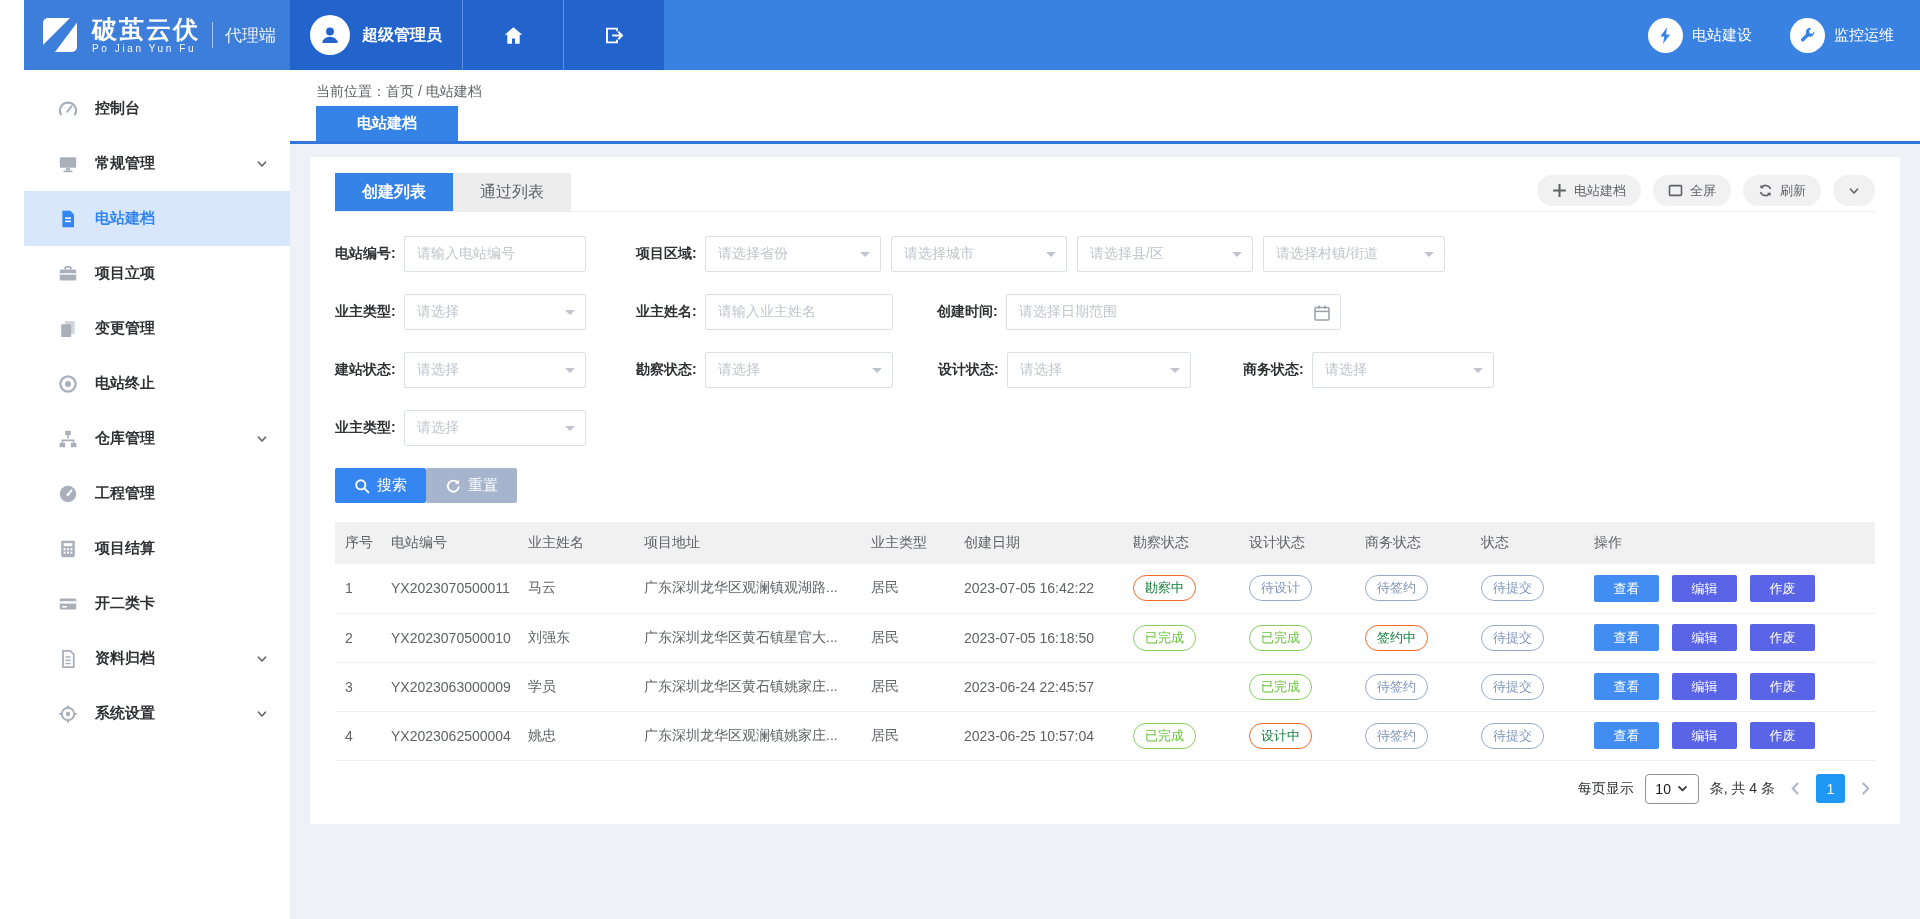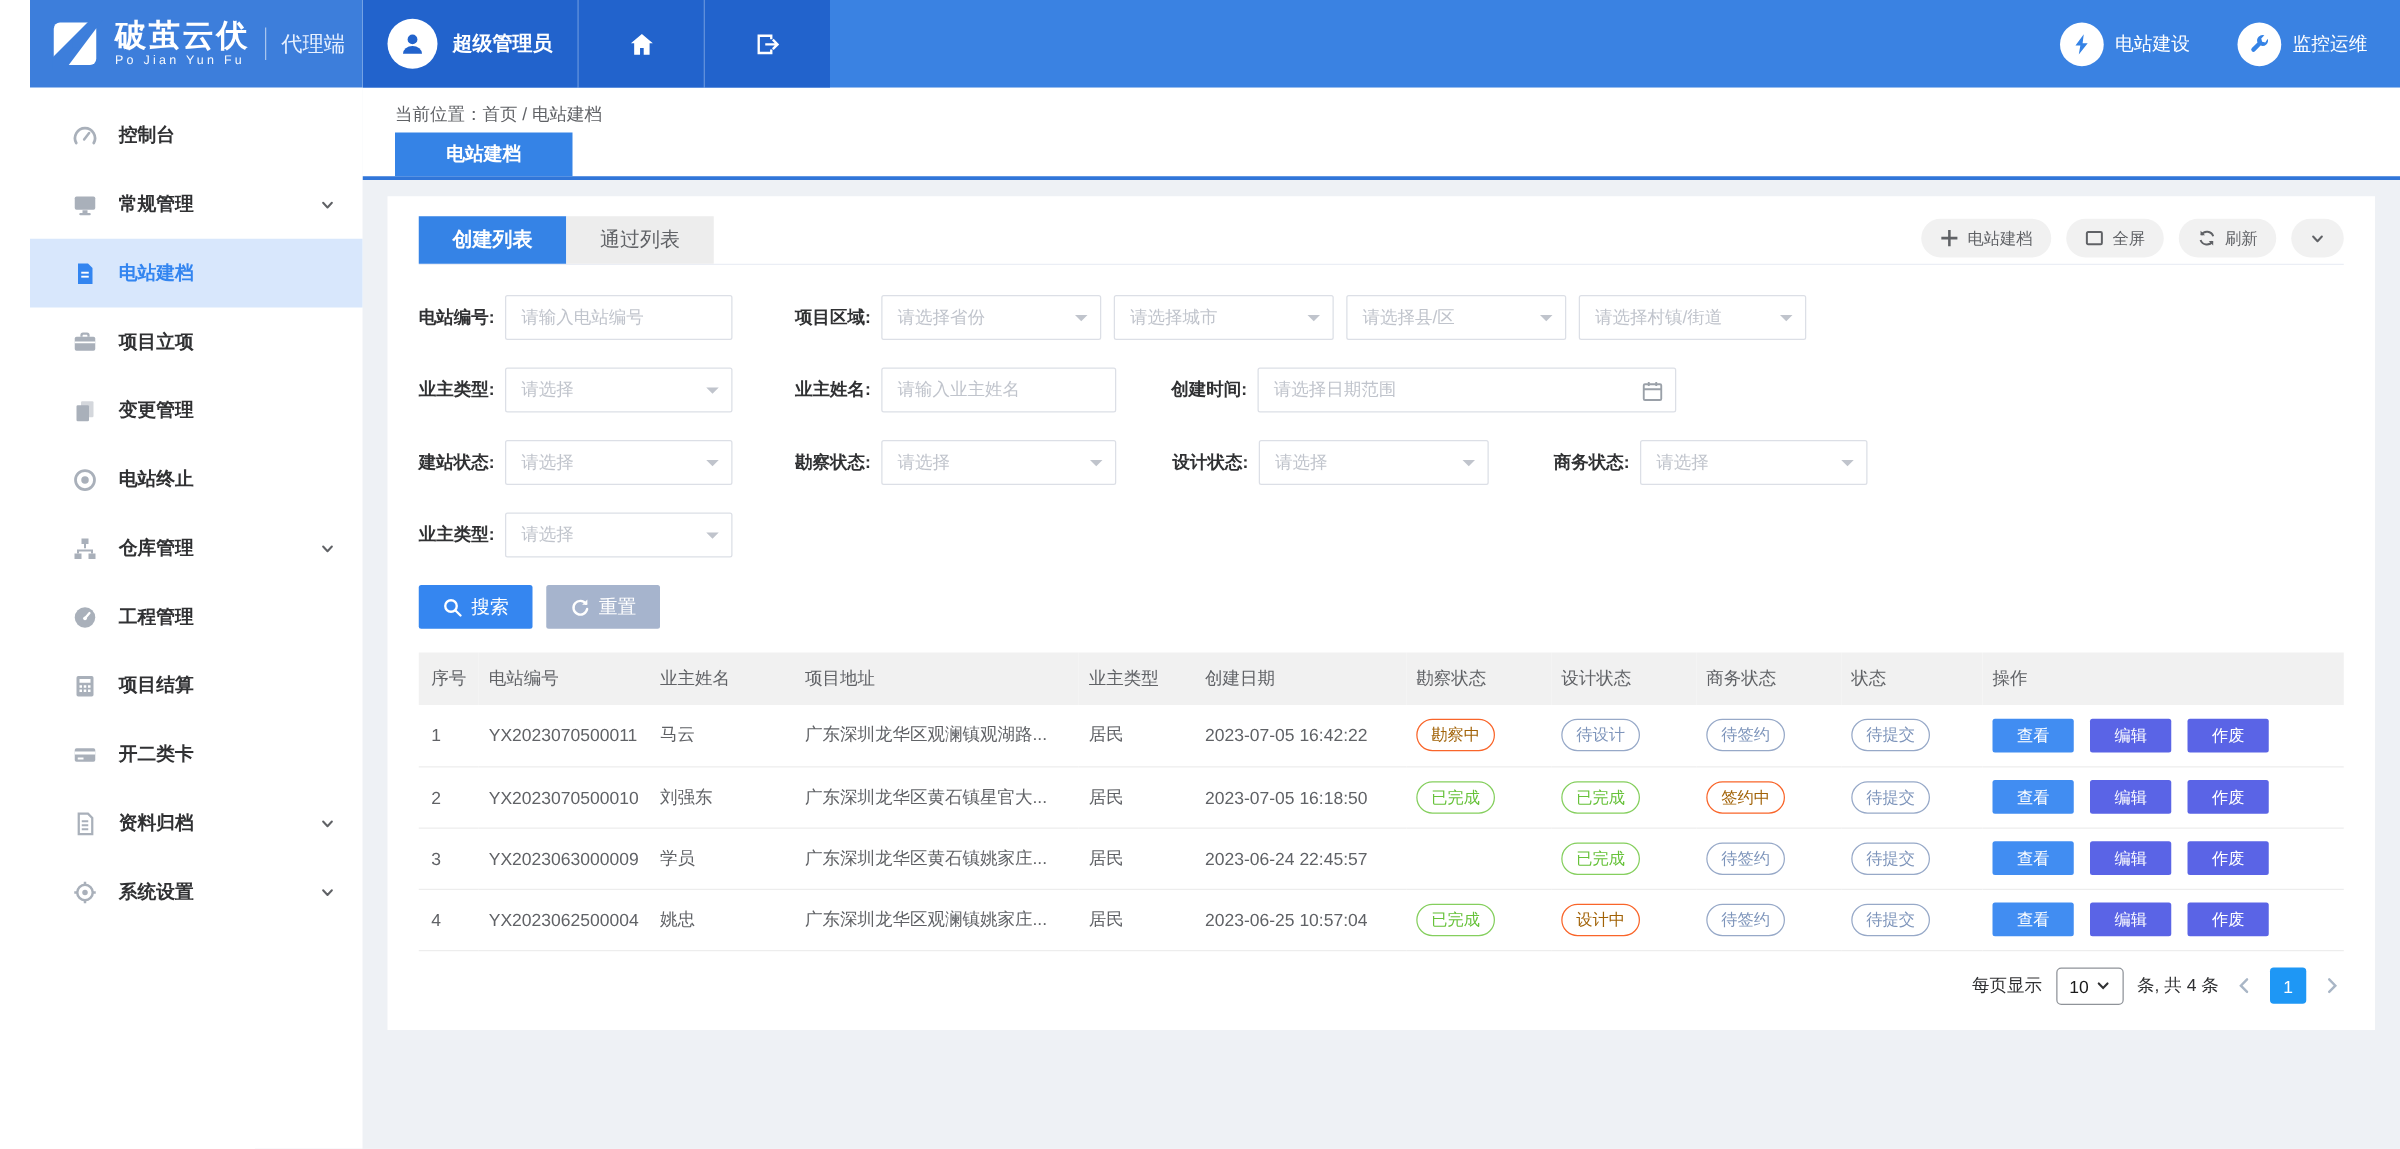--- a/index.html
+++ b/index.html
@@ -56,33 +56,33 @@
   .filters { margin-top:24px; }
   .frow { position:relative; height:36px; margin-bottom:22px; }
   .fgroup { position:absolute; top:0; display:flex; align-items:center; }
   .fglabel { width:69px; flex:none; font-size:14px; font-weight:bold; color:#303133; }
   .fields { display:flex; gap:10px; }
   .control { position:relative; height:36px; border:1px solid #dcdfe6; border-radius:2px; background:#fff; display:flex; align-items:center; padding:0 12px; font-size:14px; color:#c0c4cc; cursor:text; }
   .control.select { cursor:pointer; }
   .control.select .sel-caret { position:absolute; right:10px; top:15px; width:0; height:0; border:5px solid transparent; border-top-color:#c0c4cc; }
   .control.date .cal { position:absolute; right:9px; top:9px; }
 
-  .btn-row { margin-top:12px; display:flex; gap:11px; }
+  .btn-row { margin-top:12px; display:flex; }
   .btn { width:91px; height:35px; border-radius:2px; display:flex; align-items:center; justify-content:center; gap:7px; color:#fff; font-size:15px; cursor:pointer; }
   .btn.search { background:#3586f0; }
   .btn.reset  { background:#a6b4cd; }
 
   
   table { width:1540px; margin-top:19px; border-collapse:collapse; table-layout:fixed; }
   thead th { background:#f1f1f1; height:42px; font-weight:normal; color:#606266; font-size:14px; text-align:left; padding:0 8px; white-space:nowrap; }
   tbody td { height:49px; border-bottom:1px solid #ededed; color:#606266; font-size:14px; padding:0 8px; white-space:nowrap; overflow:hidden; }
   thead th:first-child, tbody td:first-child { padding-left:10px; }
 
   .badge { display:inline-block; min-width:63px; height:26px; line-height:24px; padding:0 10px; border-radius:13px; border:1px solid; font-size:13px; text-align:center; }
-  .tone-orange { color:#a16207; border-color:#f9652a; }
+  .tone-orange { color:#15803d; border-color:#f9652a; }
   .tone-green  { color:#67c23a; border-color:#85cf5e; }
   .tone-slate  { color:#7e95bb; border-color:#97a9c8; }
 
   .abtn { display:inline-block; width:65px; height:27px; line-height:27px; text-align:center; color:#fff; font-size:13px; border-radius:2px; margin-right:13px; cursor:pointer; }
   .abtn.view { background:#418df2; }
   .abtn.edit, .abtn.void { background:#5a64e6; }
 
   
   .pagination { width:1540px; margin-top:13px; display:flex; align-items:center; justify-content:flex-end; gap:11px; font-size:14px; color:#303133; }
   .psel { width:54px; height:30px; border:1px solid #8f9399; border-radius:4px; display:flex; align-items:center; justify-content:center; gap:6px; font-size:14px; color:#1b1b1b; cursor:pointer; }

